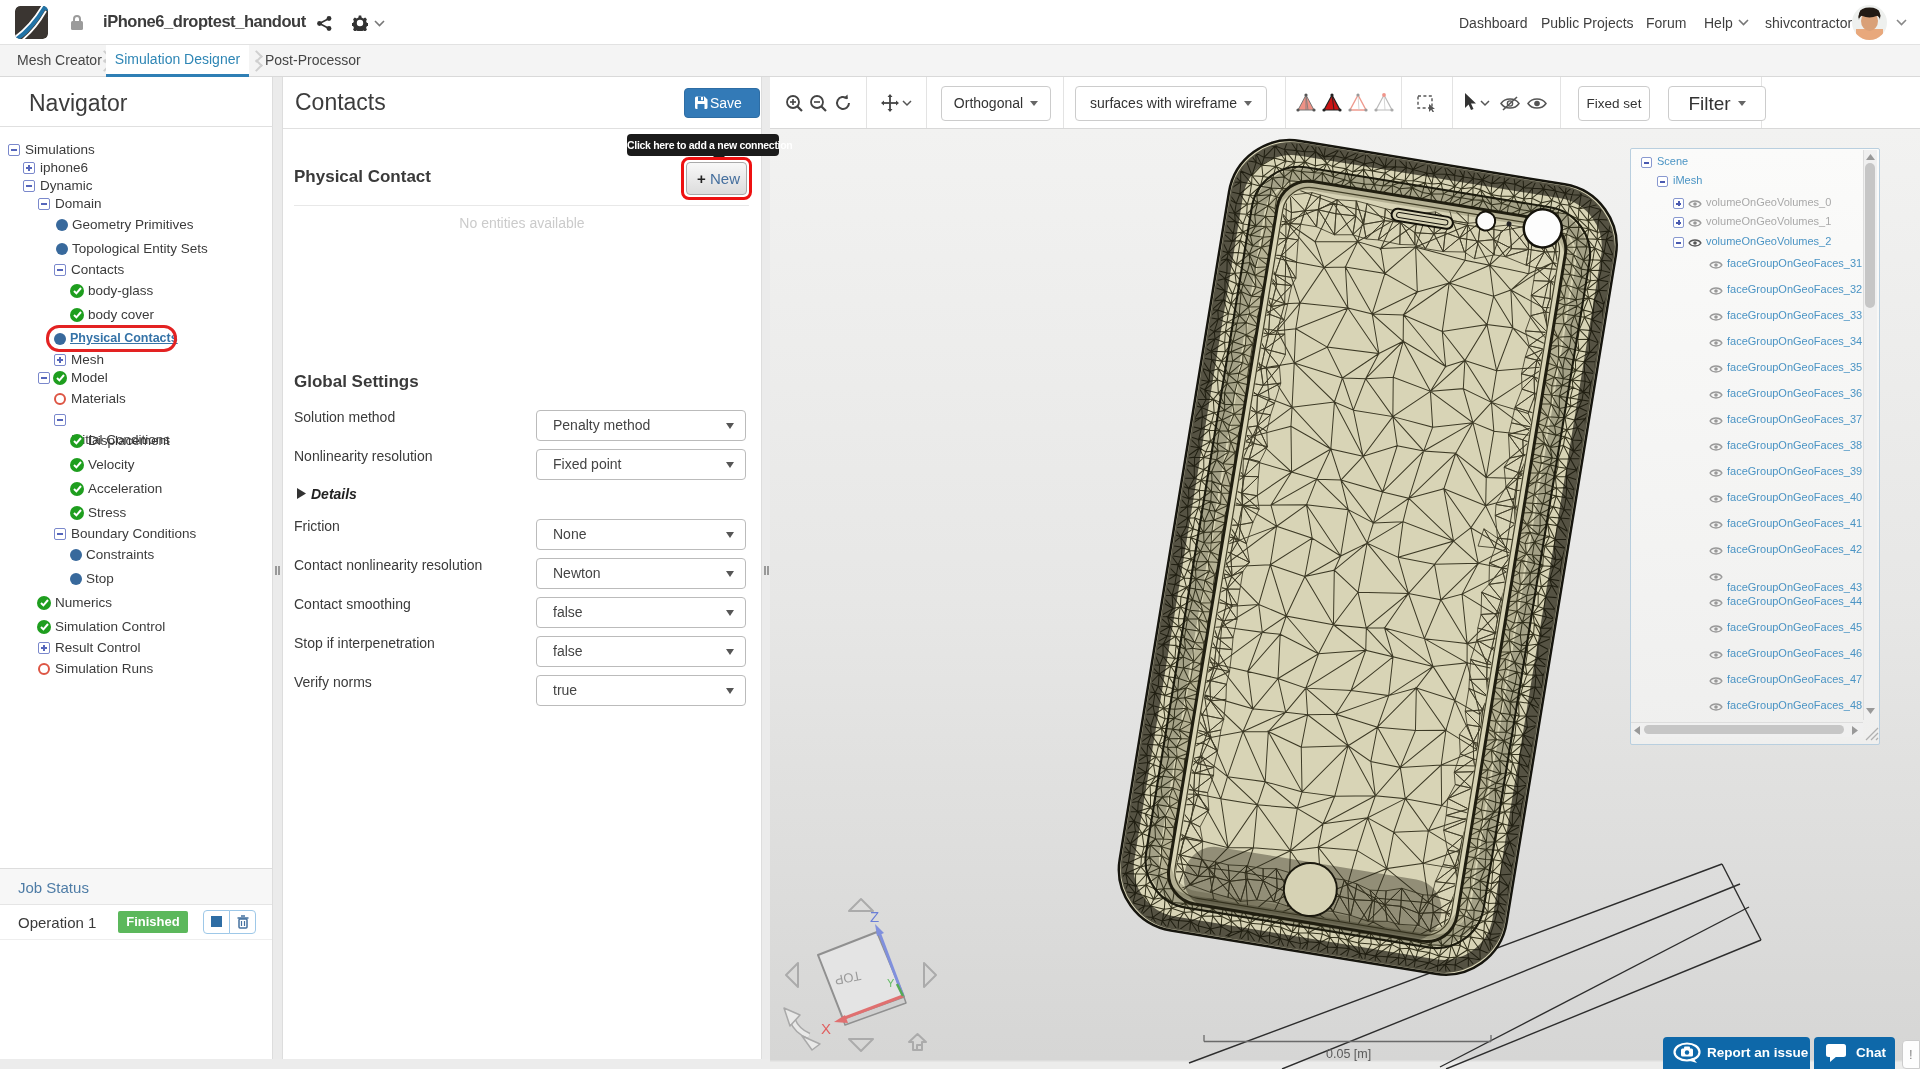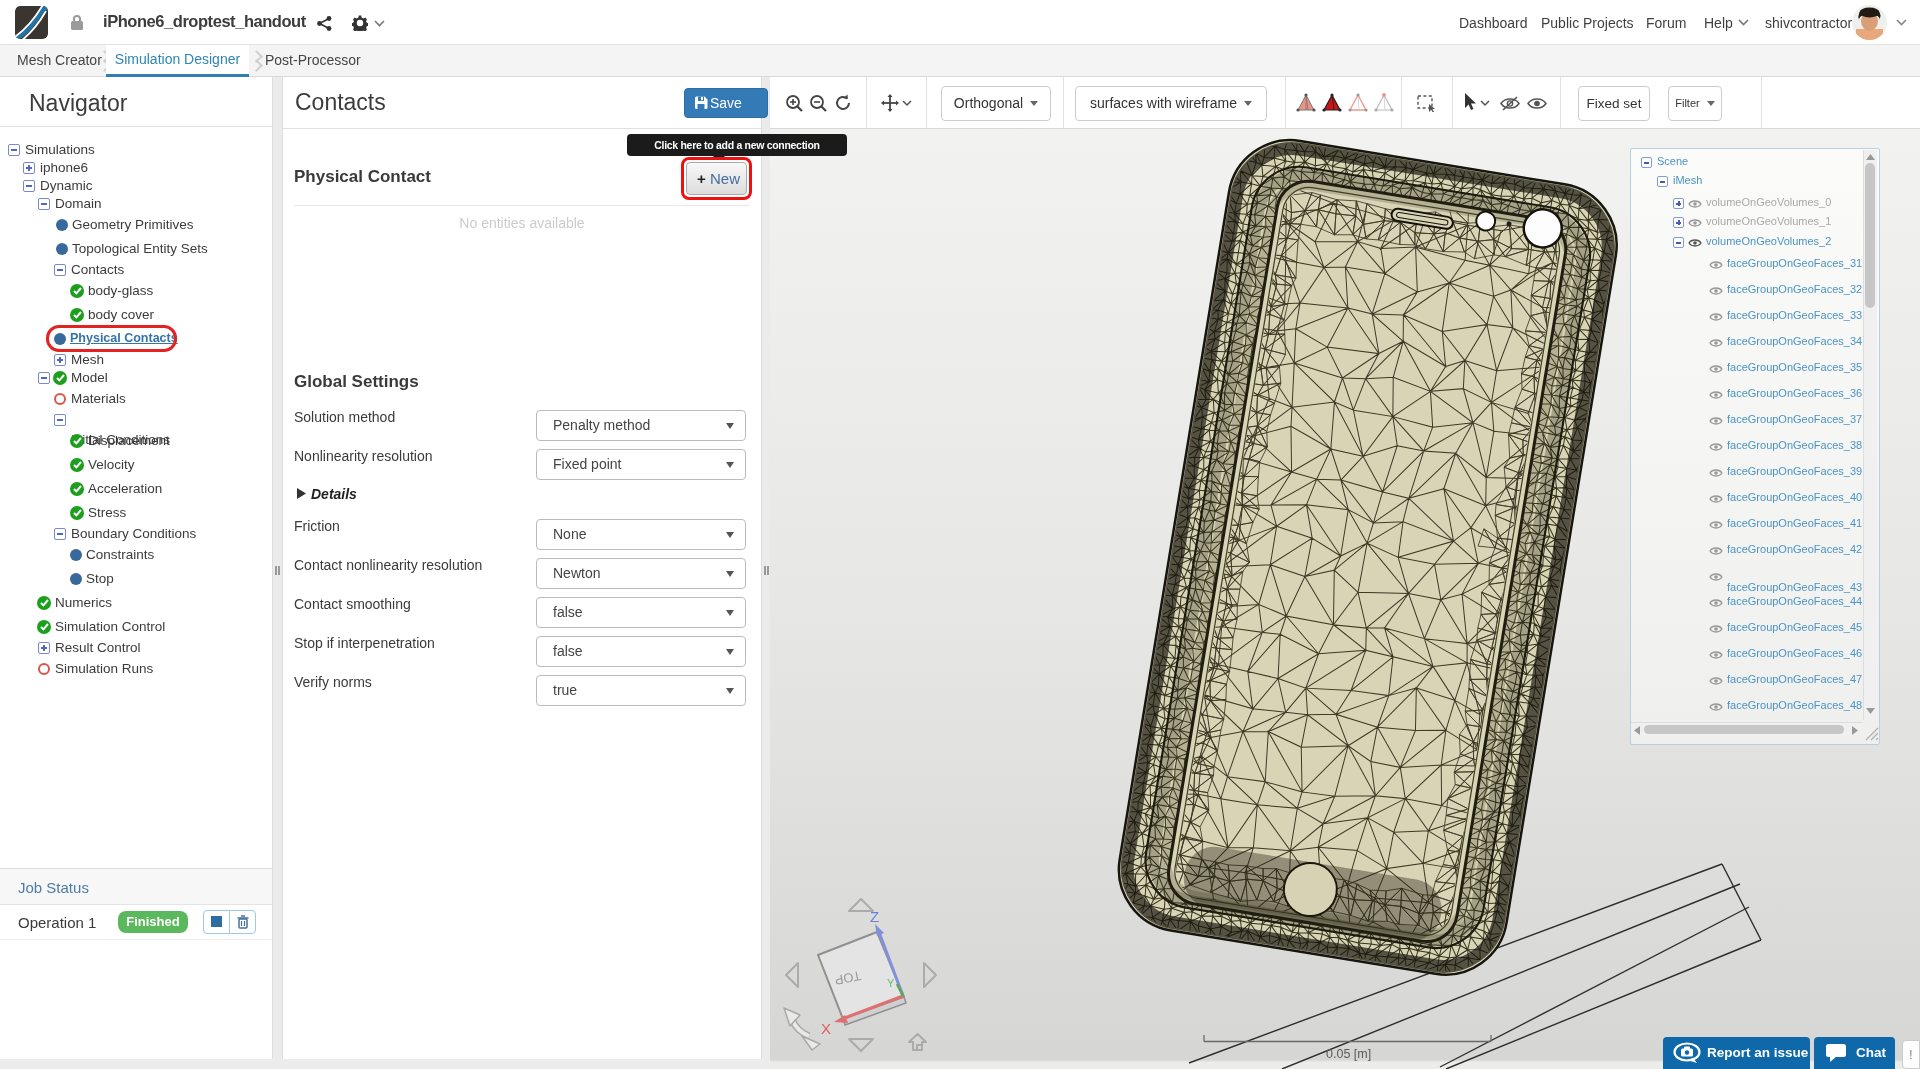--- a/index.html
+++ b/index.html
@@ -208,21 +208,21 @@
     </div>
     <div class="treetxt" style="left:55px;top:563px">Result Control</div>
     <div class="oring" style="left:38px;top:586px"></div>
     <div class="treetxt" style="left:55px;top:584px">Simulation Runs</div>
   </div>
 <div class="abs" style="left:0;top:868px;width:272px;height:37px;background:#f7f7f7;border-top:1px solid #ddd;border-bottom:1px solid #e5e5e5">
   <div class="abs" style="left:18px;top:10px;font-size:15px;color:#4e7ca6">Job Status</div>
 </div>
 <div class="abs" style="left:0;top:906px;width:272px;height:34px;background:#fff;border-bottom:1px solid #eee">
   <div class="abs" style="left:18px;top:8px;font-size:15px;color:#3a3a3a">Operation 1</div>
-  <div class="abs" style="left:118px;top:5px;width:70px;height:22px;background:#5cb85c;border-radius:8px;color:#fff;font-size:13px;font-weight:bold;text-align:center;line-height:22px">Finished</div>
+  <div class="abs" style="left:118px;top:5px;width:70px;height:22px;background:#5cb85c;border-radius:2px;color:#fff;font-size:13px;font-weight:bold;text-align:center;line-height:22px">Finished</div>
   <div class="abs" style="left:203px;top:4px;width:27px;height:24px;border:1px solid #9ec8e8;border-radius:4px 0 0 4px;background:#fff">
     <div class="abs" style="left:7px;top:5px;width:11px;height:11px;background:#2e6da4"></div>
   </div>
   <div class="abs" style="left:229px;top:4px;width:27px;height:24px;border:1px solid #9ec8e8;border-radius:0 4px 4px 0;background:#fff">
     <svg class="abs" style="left:7px;top:4px" width="12" height="14" viewBox="0 0 12 14">
       <rect x="2" y="4" width="8" height="9" rx="1" fill="none" stroke="#44709e" stroke-width="1.5"></rect>
       <line x1="0.5" y1="3" x2="11.5" y2="3" stroke="#44709e" stroke-width="1.5"></line>
       <line x1="4" y1="1" x2="8" y2="1" stroke="#44709e" stroke-width="1.5"></line>
       <line x1="4.5" y1="6" x2="4.5" y2="11" stroke="#44709e" stroke-width="1.2"></line>
       <line x1="7.5" y1="6" x2="7.5" y2="11" stroke="#44709e" stroke-width="1.2"></line>
@@ -232,33 +232,33 @@
 <div class="abs" style="left:0;top:1059px;width:770px;height:10px;background:#ececec"></div>
 <div class="abs" style="left:273px;top:77px;width:9px;height:982px;background:#ebebeb"></div>
 <div class="abs" style="left:275px;top:566px;width:1.5px;height:9px;background:#999"></div>
 <div class="abs" style="left:278px;top:566px;width:1.5px;height:9px;background:#999"></div>
 <div class="abs" style="left:762px;top:77px;width:8px;height:982px;background:#ebebeb"></div>
 <div class="abs" style="left:764px;top:566px;width:1.5px;height:9px;background:#999"></div>
 <div class="abs" style="left:767px;top:566px;width:1.5px;height:9px;background:#999"></div>
 
 <div id="midpanel">
  <div class="panehead abs" style="left:12px;top:12px">Contacts</div>
- <div class="abs" style="left:401px;top:11px;width:84px;height:30px;background:#337ab7;border:1px solid #2e6da4;border-radius:4px">
+ <div class="abs" style="left:401px;top:11px;width:76px;height:30px;background:#337ab7;border:1px solid #2e6da4;border-radius:4px">
    <svg class="abs" style="left:9px;top:7px" width="14" height="14" viewBox="0 0 14 14">
      <path d="M1,2 a1.5,1.5 0 0 1 1.5,-1.5 h8 l3,3 v8 a1.5,1.5 0 0 1 -1.5,1.5 h-9.5 a1.5,1.5 0 0 1 -1.5,-1.5 Z" fill="#fff"></path>
      <rect x="4" y="0.5" width="6" height="4.5" fill="#337ab7"></rect>
         <rect x="7" y="1" width="2" height="3.2" fill="#fff"></rect>
      <rect x="3.5" y="8" width="7" height="5" fill="#337ab7"></rect>
    </svg>
    <div class="abs" style="left:25px;top:6px;color:#fff;font-size:14px">Save</div>
  </div>
  <div class="abs" style="left:0;top:51px;width:478px;height:1px;background:#e0e0e0"></div>
 </div>
 <div class="abs" style="left:282px;top:77px;width:480px;height:982px;pointer-events:none;z-index:30">
- <div class="abs" style="left:345px;top:57px;width:220px;height:22px;background:#1b1b1b;border-radius:4px;color:#fff;font-size:10.5px;font-weight:bold;text-align:center;line-height:22px;letter-spacing:-0.3px;white-space:nowrap">Click here to add a new connection</div>
+ <div class="abs" style="left:345px;top:57px;width:152px;height:22px;background:#1b1b1b;border-radius:4px;color:#fff;font-size:10.5px;font-weight:bold;text-align:center;line-height:22px;letter-spacing:-0.3px;white-space:nowrap">Click here to add a new connection</div>
  <div class="abs" style="left:431px;top:79px;width:0;height:0;border-left:6px solid transparent;border-right:6px solid transparent;border-top:6px solid #1b1b1b"></div>
  <div class="abs" style="left:12px;top:90px;font-size:17px;font-weight:bold;color:#3a3a3a">Physical Contact</div>
  <div class="abs" style="left:399px;top:80px;width:71px;height:43px;border:3.5px solid #ee1111;border-radius:8px;background:#fff"></div>
  <div class="abs" style="left:404px;top:85px;width:61px;height:33px;background:linear-gradient(#f8f8f8,#dcdcdc);border:1px solid #aaa;border-radius:4px">
    <div class="abs" style="left:10px;top:7px;font-size:15px;font-weight:bold;color:#222">+</div>
    <div class="abs" style="left:23px;top:7px;font-size:15px;color:#456f9e">New</div>
  </div>
  <div class="abs" style="left:12px;top:128px;width:455px;height:1px;background:#e8e8e8"></div>
  <div class="abs" style="left:0px;top:138px;width:480px;text-align:center;font-size:14px;font-weight:normal;color:#cbcbcb">No entities available</div>
  <div class="abs" style="left:12px;top:295px;font-size:17px;font-weight:bold;color:#3a3a3a">Global Settings</div>
@@ -359,21 +359,21 @@
 <svg class="abs" style="left:1499px;top:96px" width="22" height="15" viewBox="0 0 22 15">
   <path d="M2,7.5 C6,1.5 16,1.5 20,7.5 C16,13.5 6,13.5 2,7.5 Z" fill="none" stroke="#555" stroke-width="1.5"></path>
   <circle cx="11" cy="7.5" r="2.6" fill="none" stroke="#555" stroke-width="1.4"></circle>
   <line x1="4" y1="14" x2="18" y2="1" stroke="#555" stroke-width="1.6"></line>
 </svg>
 <svg class="abs" style="left:1526px;top:96px" width="22" height="15" viewBox="0 0 22 15">
   <path d="M2,7.5 C6,1.5 16,1.5 20,7.5 C16,13.5 6,13.5 2,7.5 Z" fill="none" stroke="#555" stroke-width="1.5"></path>
   <circle cx="11" cy="7.5" r="2.8" fill="#555"></circle>
 </svg>
 <div class="toolbtn" style="left:1578px;width:72px;font-size:13.5px">Fixed set</div>
-<div class="toolbtn" style="left:1668px;width:54px;font-size:11px">Filter<span class="bcaret"></span></div>
+<div class="toolbtn" style="left:1668px;width:98px;font-size:19px">Filter<span class="bcaret"></span></div>
 
 <svg class="abs" style="left:770px;top:129px" width="1150" height="940" viewBox="0 0 1150 940">
  <defs>
   <linearGradient id="vbg" x1="0" y1="0" x2="0" y2="1">
    <stop offset="0" stop-color="#f2f2f1"></stop>
         <stop offset="0.5" stop-color="#e7e7e6"></stop>
         <stop offset="0.99" stop-color="#d6d6d5"></stop>
         <stop offset="0.993" stop-color="#ececeb"></stop>
         <stop offset="1" stop-color="#ececeb"></stop>
   </linearGradient>

